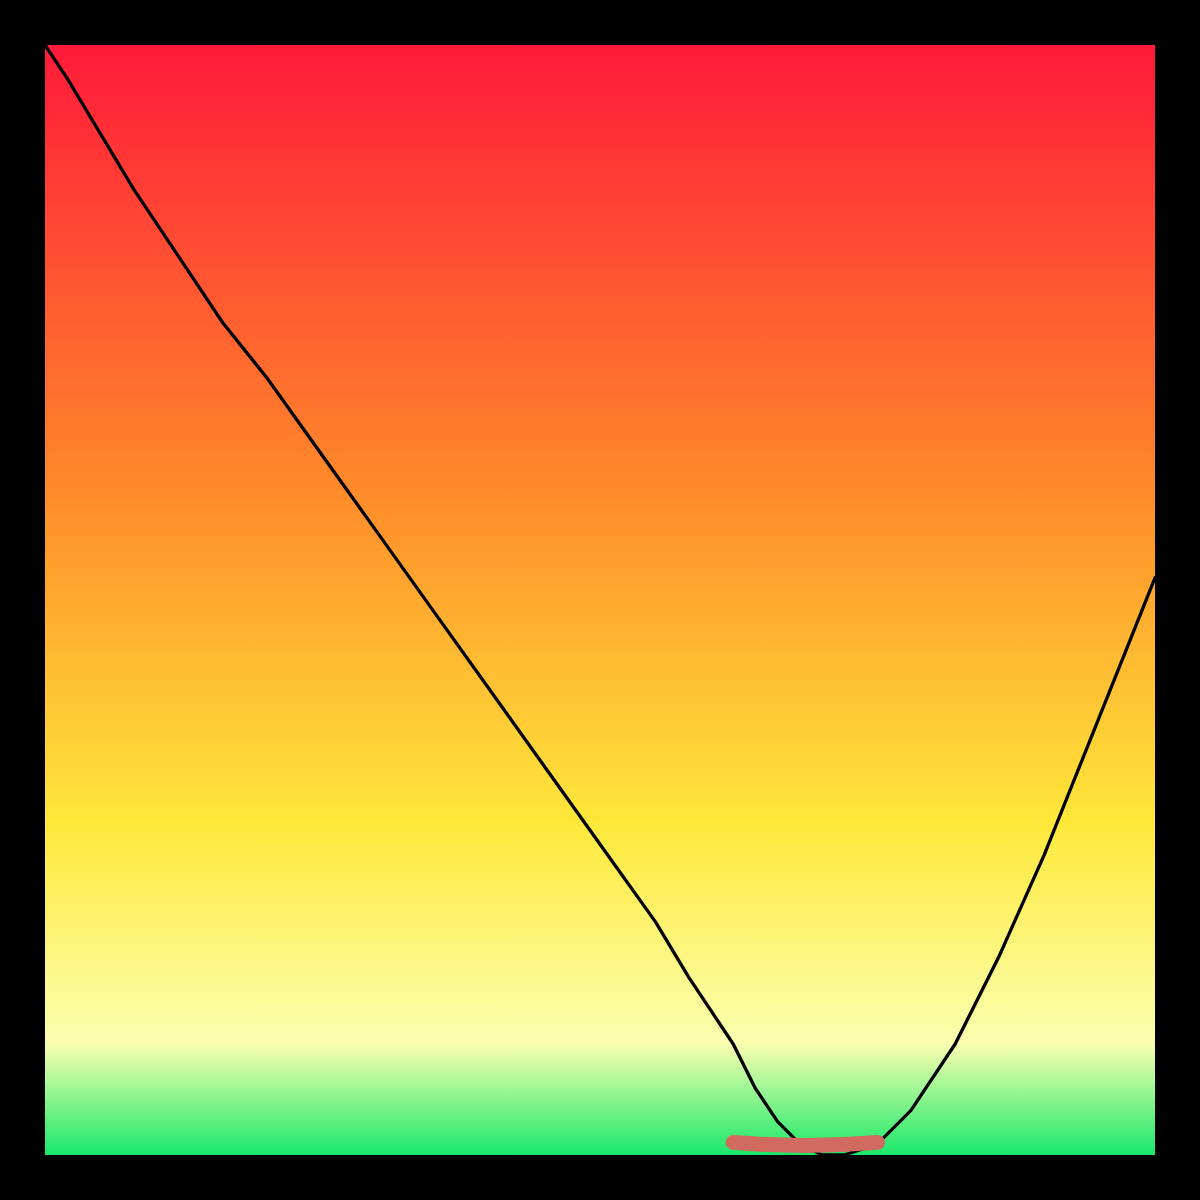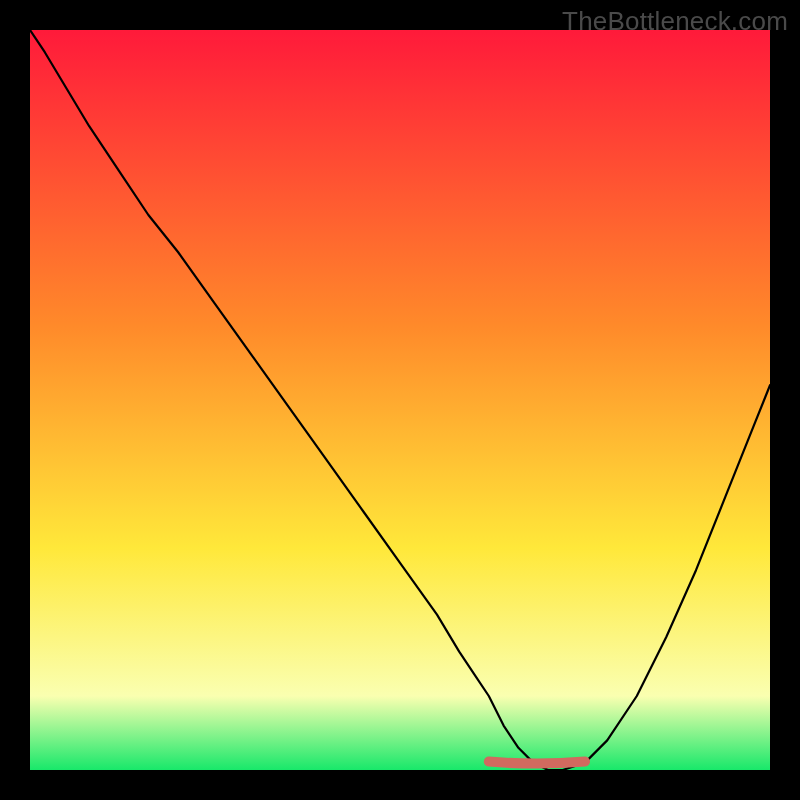--- a/index.html
+++ b/index.html
@@ -39,21 +39,20 @@
   .plot-area svg {
     display: block;
     width: 740px;
     height: 740px;
   }
 </style>
 </head>
 <body>
 
 <div class="frame">
-  <div class="watermark">TheBottleneck.com</div>
 
   <div class="plot-area">
     <svg viewBox="0 0 740 740">
       <defs>
         <linearGradient id="bg-grad" x1="0" y1="0" x2="0" y2="1">
         <stop offset="0%" stop-color="#ff1a3a"></stop>
             <stop offset="40%" stop-color="#ff8a2a"></stop>
             <stop offset="70%" stop-color="#ffe83a"></stop>
             <stop offset="90%" stop-color="#faffb0"></stop>
             <stop offset="100%" stop-color="#18e86a"></stop>

